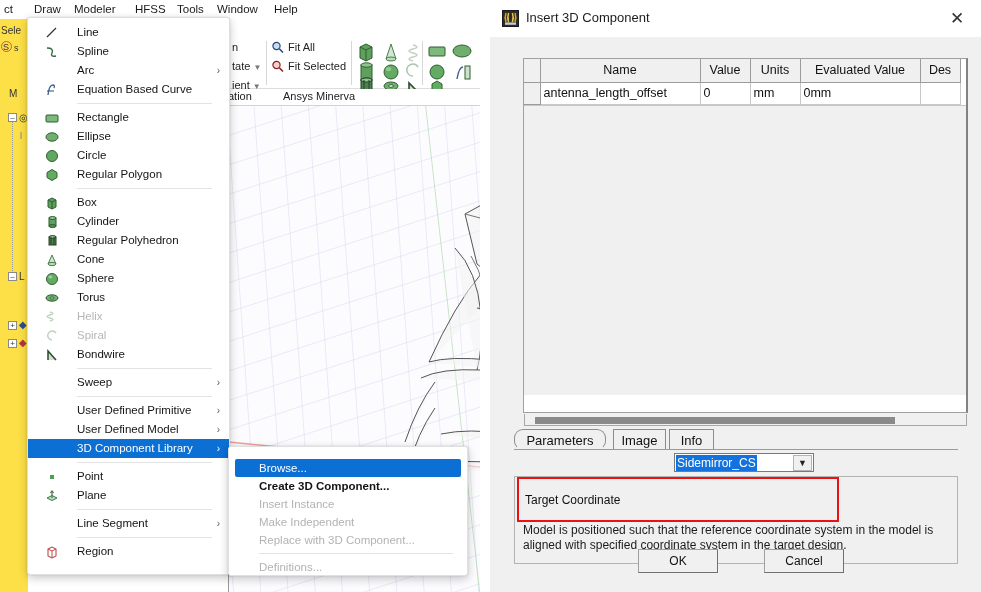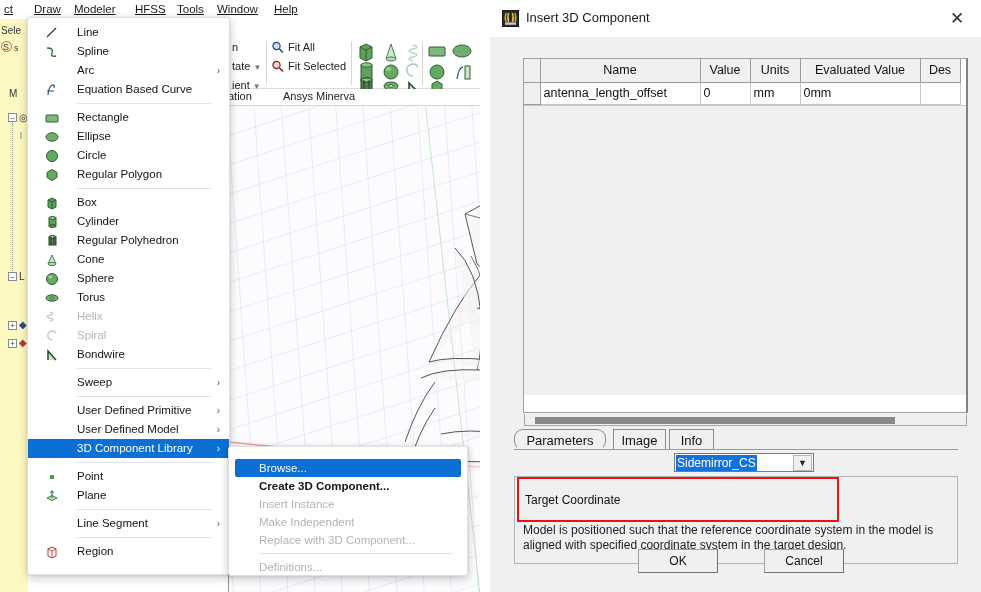--- a/index.html
+++ b/index.html
@@ -17,21 +17,21 @@
     position: absolute; left: 0; top: 0; width: 480px; height: 592px;
     background: #ffffff; overflow: hidden;
   }
   .menubar {
     position: absolute; left: 0; top: 0; width: 480px; height: 19px;
     background: #ffffff;
     font-size: 11.5px; color: #1a1a1a;
   }
   .menubar .mitem {
     position: absolute; top: 2px; height: 15px; line-height: 15px;
-    white-space: nowrap; padding: 0 2px; text-decoration: underline;
+    white-space: nowrap; padding: 0 2px;
   }
 
   
   .ribbon {
     position: absolute; left: 0; top: 19px; width: 480px; height: 70px;
     background: #ffffff; border-bottom: 1px solid #dcdcdc;
   }
   .ribbon-txt { position: absolute; font-size: 11px; color: #222; white-space: nowrap; }
   .ribbon-sep { position: absolute; width: 1px; background: #d6d6d6; }
   .magn { position: absolute; width: 13px; height: 13px; }
@@ -48,21 +48,21 @@
   .viewport {
     position: absolute; left: 228px; top: 106px; width: 252px; height: 486px;
     background: #fcfcfe; overflow: hidden;
     border-left: 1px solid #9a9a9a;
   }
   .viewport .grid { position: absolute; left: -60px; top: -40px; width: 400px; height: 600px; }
 
   
   .tree {
     position: absolute; left: 0; top: 19px; width: 28px; height: 573px;
-    background: #fef9c3; font-size: 10px; color: #333; overflow: hidden;
+    background: #fde047; font-size: 10px; color: #333; overflow: hidden;
   }
   .tree-row { position: absolute; white-space: nowrap; font-size: 10px; }
   .tree-dash { position: absolute; width: 1px; border-left: 1px dotted #9a9a9a; }
   .tree-box {
     position: absolute; width: 9px; height: 9px; border: 1px solid #8a8a8a;
     background: #fff; font-size: 8px; line-height: 7px; text-align: center; color: #333;
   }
 
   
   .menu-panel {

